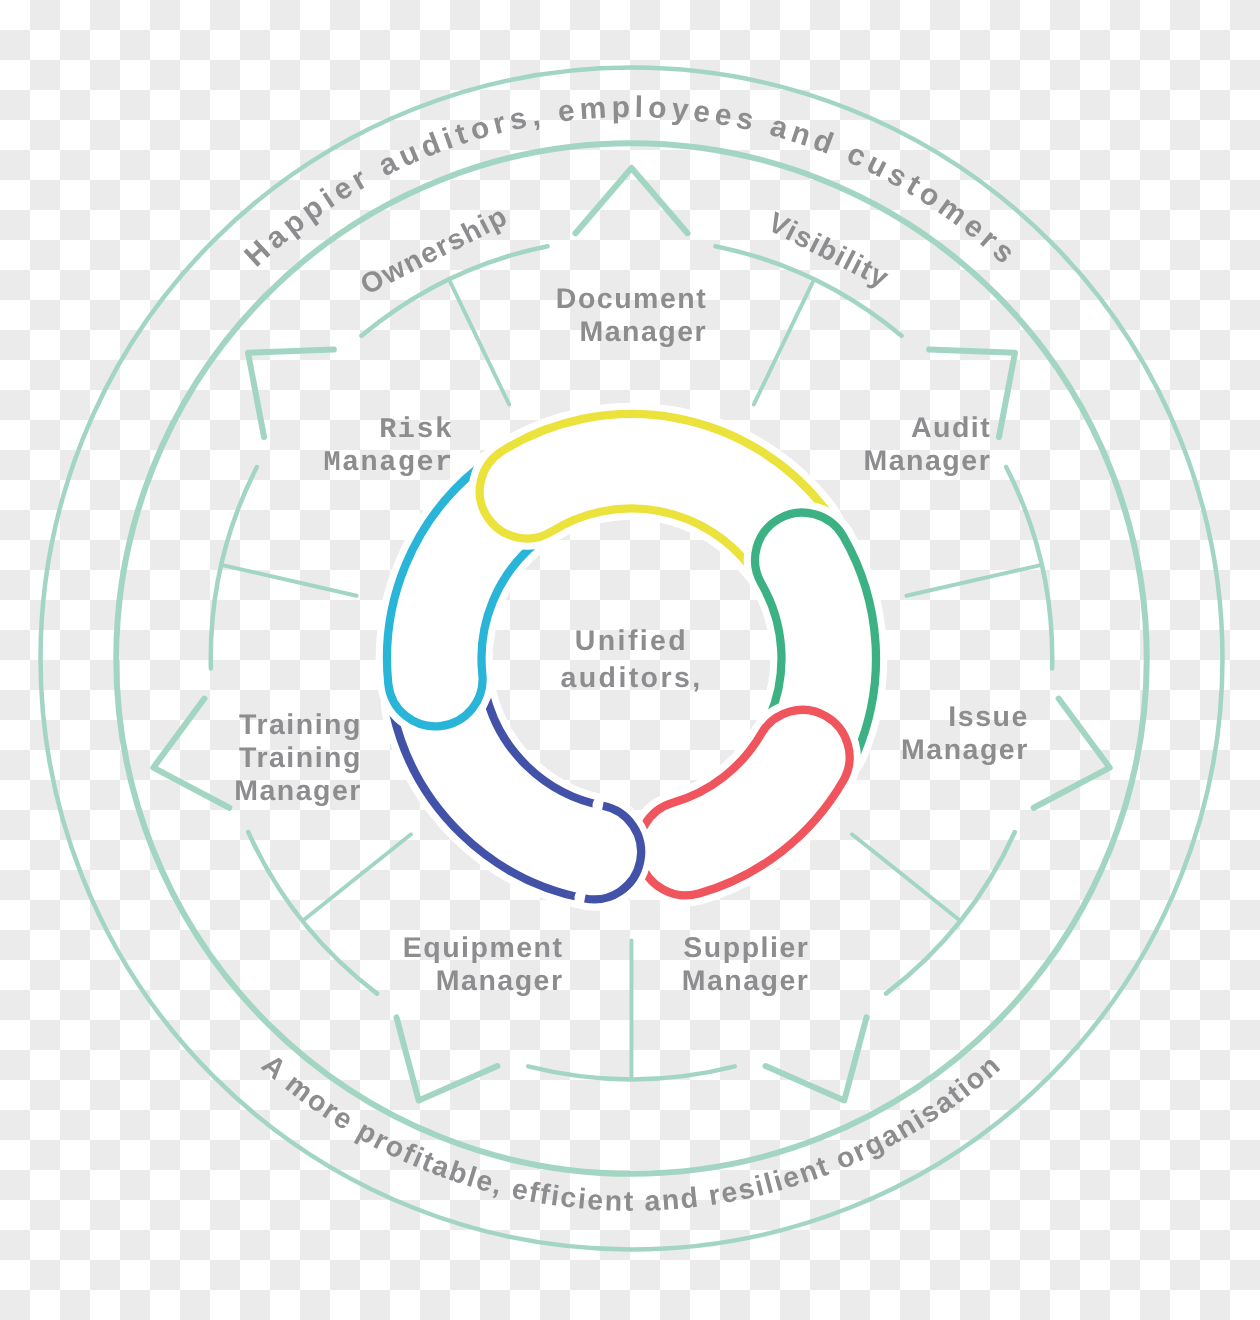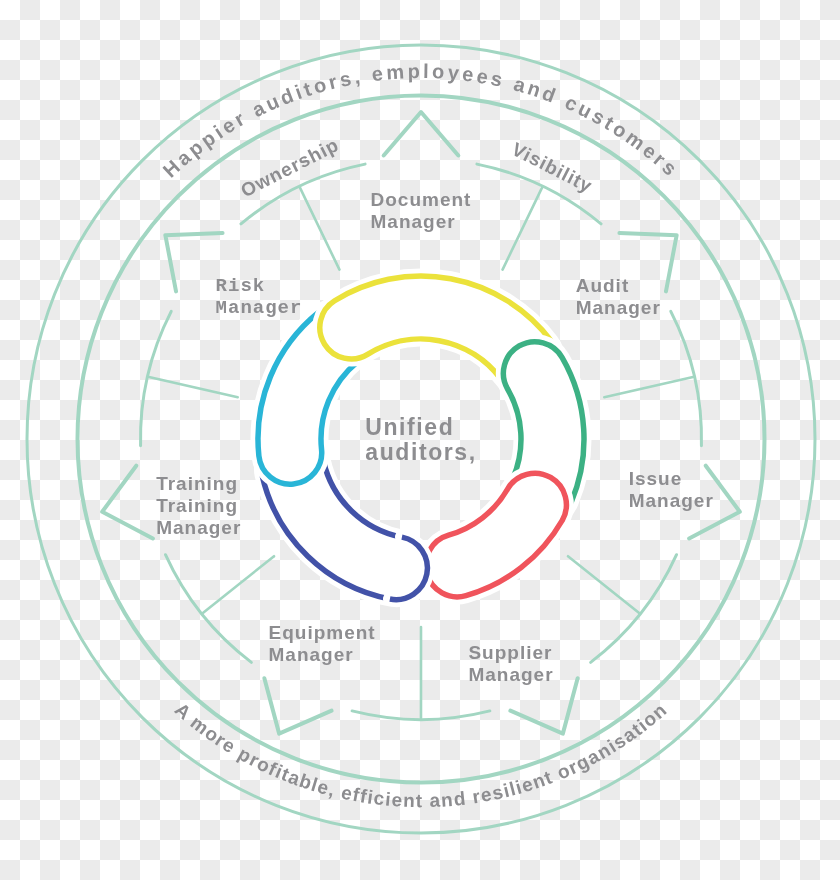--- a/index.html
+++ b/index.html
@@ -23,40 +23,41 @@
   .arc-text.top{font-size:20px;letter-spacing:3.2px;}
   .arc-text.bottom{font-size:19px;letter-spacing:1.2px;}
   .label{
     position:absolute;
     transform:translate(-50%,-50%);
     color:#8d8d90;
     font-weight:bold;
     font-size:19px;
     line-height:22px;
     letter-spacing:1px;
-    text-align:left;
+    text-align:right;
     white-space:nowrap;
   }
   .value-label{
     position:absolute;
     color:#8d8d90;
     font-weight:bold;
     font-size:19px;
     letter-spacing:1px;
     white-space:nowrap;
   }
   .center-label{
     position:absolute;
     left:421px;top:440px;
     transform:translate(-50%,-50%);
     color:#8d8d90;
     font-weight:bold;
-    font-size:23px;
+    font-size:19px;
     line-height:25px;
     letter-spacing:1.6px;
+    text-align:center;
     white-space:nowrap;
   }
   .center-label span{display:block;}
 </style>
 </head>
 <body>
 
 <div class="stage">
 
   <svg class="diagram" width="840" height="880" viewBox="0 0 840 880">
@@ -127,25 +128,25 @@
 
   <div id="labels-layer">
       <div class="label" style="left: 421px; top: 211px;">
         <div>Document</div>
         <div>Manager</div>
       </div>
       <div class="label" style="left: 599.26px; top: 296.85px; margin-left: 19px;">
         <div>Audit</div>
         <div>Manager</div>
       </div>
-      <div class="label" style="left: 643.28px; top: 489.75px; margin-left: 28px;">
+      <div class="label" style="left: 643.28px; top: 489.75px;">
         <div>Issue</div>
         <div>Manager</div>
       </div>
-      <div class="label" style="left: 511px; top: 644.43px; margin-top: 20px;">
+      <div class="label" style="left: 497px; top: 644.43px;">
         <div>Supplier</div>
         <div>Manager</div>
       </div>
       <div class="label" style="left: 322.09px; top: 644.43px;">
         <div>Equipment</div>
         <div>Manager</div>
       </div>
       <div class="label" style="left: 198.72px; top: 489.75px; margin-top: 16px;">
         <div>Training</div>
         <div>Training</div>

